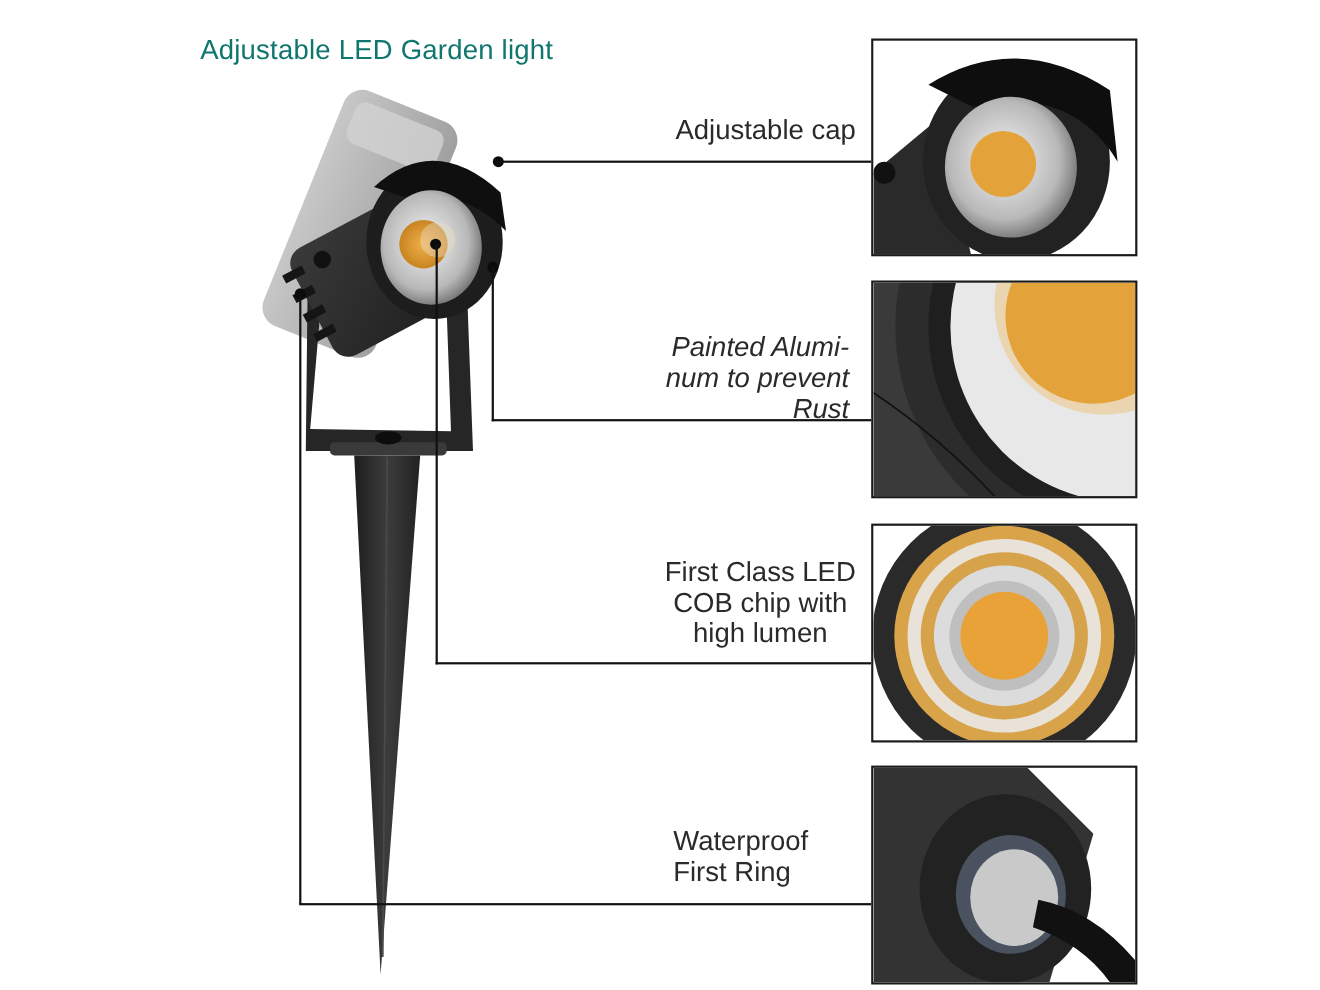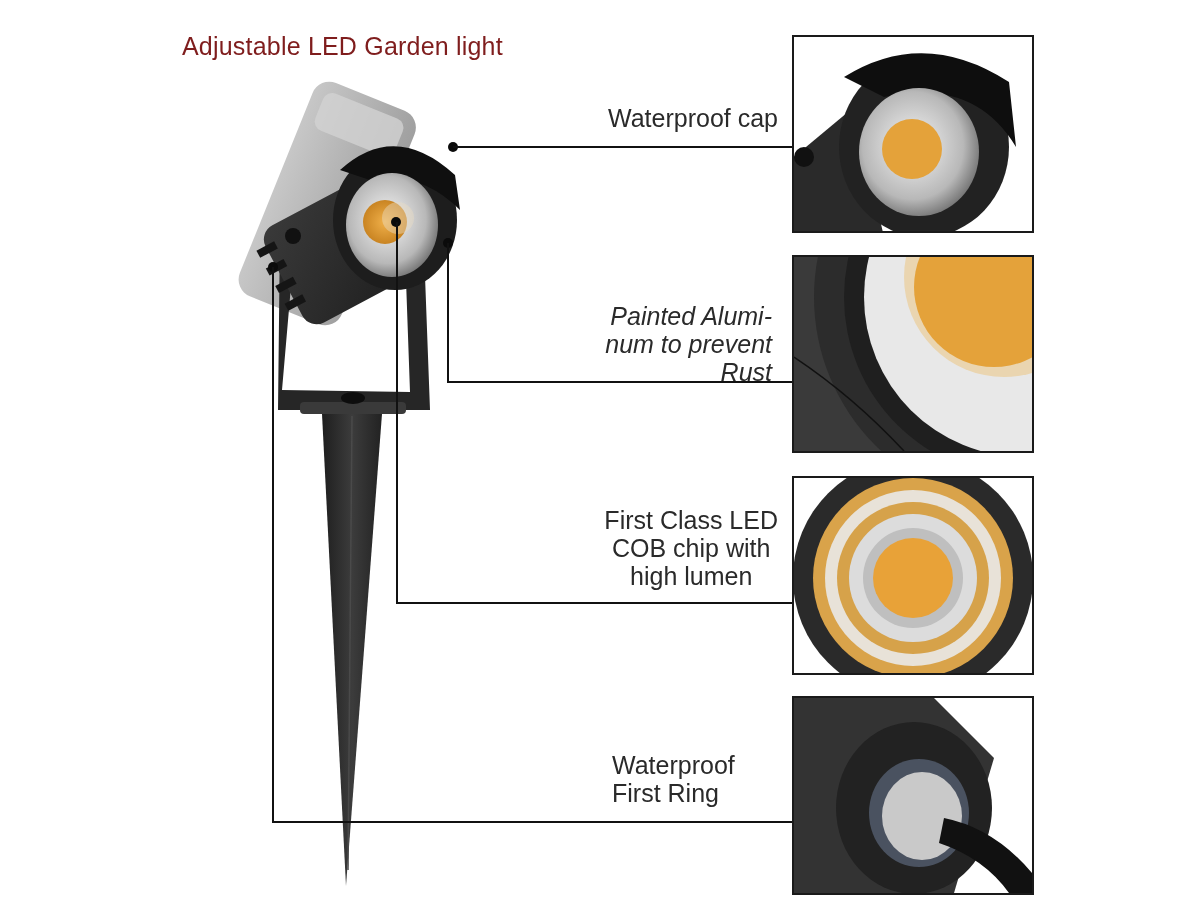--- a/index.html
+++ b/index.html
@@ -1,18 +1,18 @@
 <!DOCTYPE html>
 <html><head>
   <meta charset="utf-8">
   <style>
     html, body { margin: 0; padding: 0; background: #ffffff; }
     body { width: 1200px; height: 900px; position: relative; overflow: hidden;
            font-family: "Liberation Sans", "DejaVu Sans", sans-serif; color: #222222; }
-    .title { position: absolute; left: 182px; top: 32px; font-size: 25px; letter-spacing: 0.2px; color: #7f1d1d; white-space: nowrap; }
+    .title { position: absolute; left: 182px; top: 32px; font-size: 25px; letter-spacing: 0.2px; color: #0f766e; white-space: nowrap; }
     .label { position: absolute; font-size: 25px; line-height: 28px; color: #2a2a2a; text-align: right; white-space: pre-line; }
     .label.left { text-align: left; }
     .hline { position: absolute; height: 2px; background: #111; }
     .vline { position: absolute; width: 2px; background: #111; }
     .dot { position: absolute; width: 10px; height: 10px; border-radius: 50%; background: #0b0b0b; }
     .box { position: absolute; left: 792px; width: 238px; border: 2px solid #1a1a1a; background: #ffffff; overflow: hidden; }
     svg { display: block; }
   </style>
 </head>
 <body>
@@ -86,21 +86,21 @@
 
 <div class="vline" style="left:447px; top:243px; height:140px;"></div>
 <div class="hline" style="left:447px; top:381px; width:345px;"></div>
 
 <div class="vline" style="left:396px; top:222px; height:382px;"></div>
 <div class="hline" style="left:396px; top:602px; width:396px;"></div>
 
 <div class="vline" style="left:272px; top:267px; height:555px;"></div>
 <div class="hline" style="left:272px; top:821px; width:520px;"></div>
 
-<div class="label" style="right:422px; top:104px;">Waterproof cap</div>
+<div class="label" style="right:422px; top:104px;">Adjustable cap</div>
 <div class="label" style="right:428px; top:302px;font-style:italic;">Painted Alumi-
 num to prevent
 Rust</div>
 <div class="label" style="right:422px; top:506px;text-align:center;">First Class LED
 COB chip with
 high lumen</div>
 <div class="label left" style="left:612px; top:751px;">Waterproof
 First Ring</div>
 
 <div class="box" style="top:35px; height:194px;">

